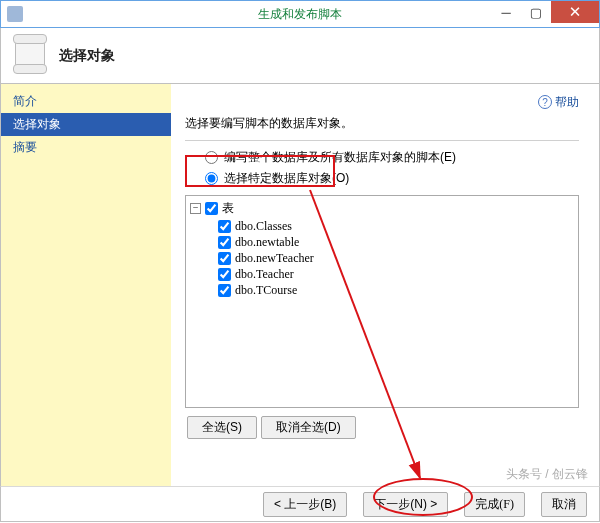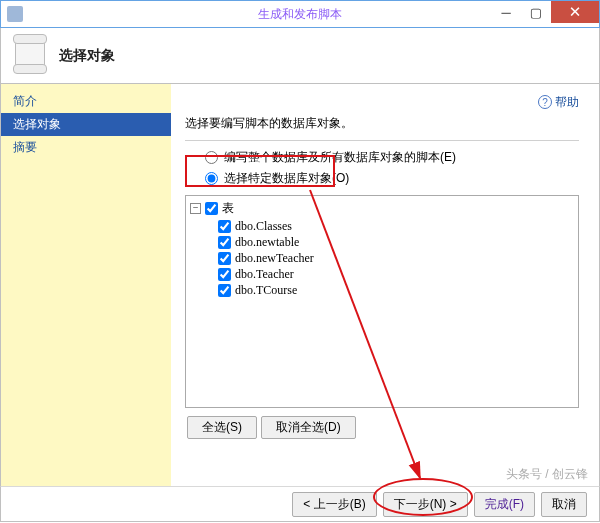--- a/index.html
+++ b/index.html
@@ -1,19 +1,19 @@
 <!DOCTYPE html>
 <html><head>
 <meta charset="utf-8">
 <style>
   * { box-sizing: border-box; margin: 0; padding: 0; }
   body { width: 600px; height: 523px; font-family: "Microsoft YaHei", SimSun, sans-serif; font-size: 12px; background: #fff; position: relative; overflow: hidden; }
   .titlebar { height: 28px; background: #fff; border: 1px solid #64a3e4; display: flex; align-items: center; position: relative; }
   .title-icon { width: 16px; height: 16px; margin: 0 6px; background: #9fb8d9; border-radius: 2px; }
-  .title-text { position: absolute; left: 50%; transform: translateX(-50%); color: #8b5cf6; }
+  .title-text { position: absolute; left: 50%; transform: translateX(-50%); color: #15803d; }
   .win-btns { position: absolute; right: 0; top: 0; display: flex; height: 23px; }
   .win-btn { width: 30px; height: 22px; display: flex; align-items: center; justify-content: center; font-family: Arial; font-size: 13px; }
   .win-btn.min { color: #333; }
   .win-btn.max { color: #333; }
   .win-btn.close { background: #c94f41; color: #fff; width: 48px; font-size: 15px; }
   .banner { height: 56px; border: 1px solid #c0c0c0; border-top: none; display: flex; align-items: center; padding-left: 14px; background: #fff; }
   .banner-icon { width: 34px; height: 40px; position: relative; margin-right: 10px; }
   .scroll-shape { width: 30px; height: 36px; background: #f5f5f5; border: 1px solid #bbb; border-radius: 3px 3px 6px 6px; position: relative; }
   .scroll-shape::before { content: ""; position: absolute; top: -3px; left: -3px; right: -3px; height: 8px; background: #eee; border: 1px solid #bbb; border-radius: 4px; }
   .scroll-shape::after { content: ""; position: absolute; bottom: -3px; left: -3px; right: -3px; height: 8px; background: #eee; border: 1px solid #bbb; border-radius: 4px; }
@@ -30,23 +30,23 @@
   .radio-row { display: flex; margin: 4px 0 4px 20px; font-size: 12px; }
   .radio-row input { margin-right: 6px; }
   .tree-box { border: 1px solid #aaa; margin: 8px 0 8px 0; height: 213px; overflow: hidden; position: relative; background: #fff; padding:4px 0 0 4px; font-family: SimSun, "NSimSun", serif; font-size: 12px; }
   .tree-root { display: flex; align-items: center; height: 16px; margin-bottom:2px; }
   .tree-root .expander { width: 11px; height: 11px; border: 1px solid #888; display: flex; align-items: center; justify-content: center; font-size: 10px; line-height: 8px; margin-right: 4px; }
   .tree-child { display: flex; align-items: center; height: 16px; margin-left: 28px; }
   .tree-child input, .tree-root input { margin: 0 4px 0 0; width:13px; height:13px; }
   .tree-label { white-space: nowrap; }
   .sel-btns { display: flex; gap: 4px; margin-top: 4px; margin-left:2px;}
   .sel-btns button { font-size: 12px; padding: 2px 14px; border: 1px solid #aaa; background: #f0f0f0; border-radius: 2px; }
-  .footer { height: 36px; border: 1px solid #c0c0c0; border-top: 1px solid #d9d9d9; display: flex; justify-content: flex-end; align-items: center; padding-right: 12px; gap: 6px; position: relative; }
+  .footer { height: 36px; border: 1px solid #c0c0c0; border-top: 1px solid #d9d9d9; display: flex; justify-content: flex-end; align-items: center; padding-right: 12px; gap: 16px; position: relative; }
   .nav-btn { font-size: 12px; padding: 3px 10px; border: 1px solid #adadad; background: #efefef; border-radius: 2px; }
-  .nav-btn.disabled { color: #4c1d95; }
+  .nav-btn.disabled { color: #000000; font-family: Liberation Serif, serif; }
   
   .anno-box { position: absolute; border: 2px solid #d91418; pointer-events: none; }
   .anno-ellipse { position: absolute; border: 2px solid #d91418; border-radius: 50%; pointer-events: none; }
   svg.arrow { position: absolute; pointer-events: none; }
   .watermark { position: absolute; right: 12px; bottom: 40px; color: rgba(0,0,0,0.35); font-size: 12px; }
 </style>
 </head>
 <body>
 
 <div class="titlebar">

